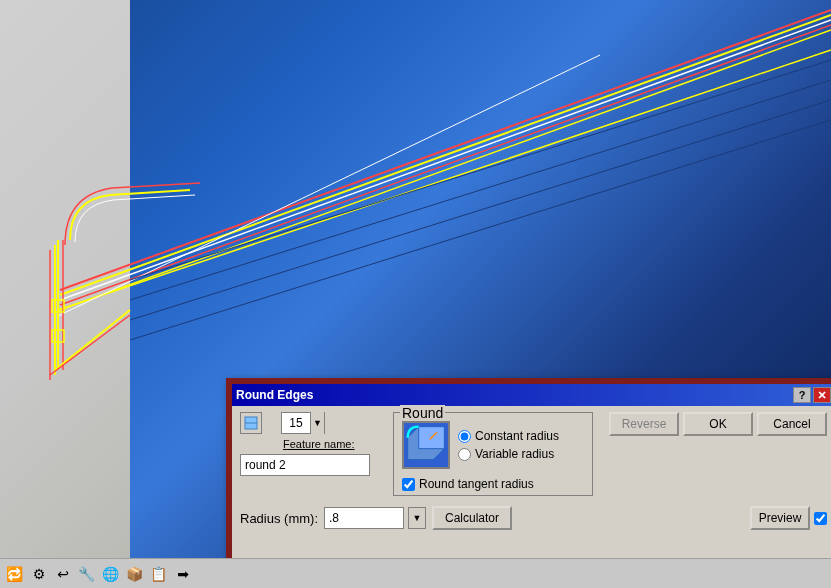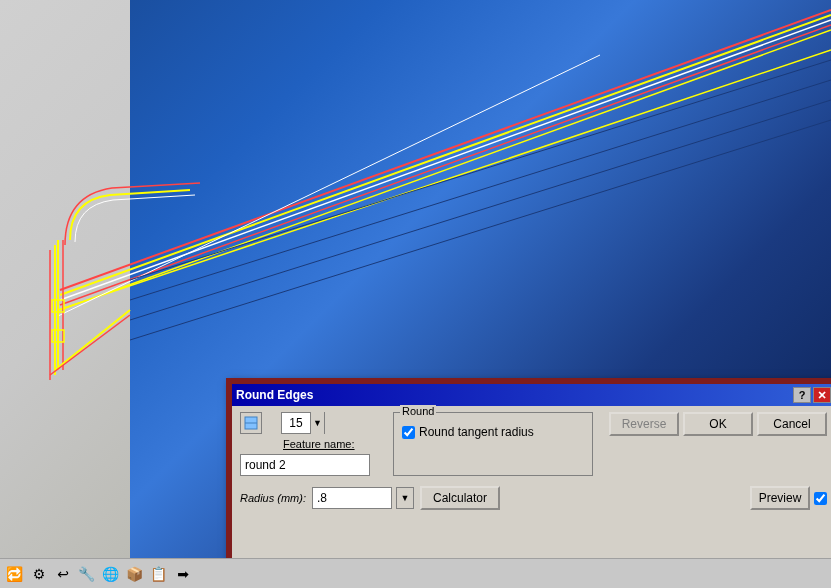--- a/index.html
+++ b/index.html
@@ -172,21 +172,21 @@
       width: 200px;
       position: relative;
     }
 
     .section-label {
       position: absolute;
       top: -8px;
       left: 6px;
       background: #d4d0c8;
       padding: 0 2px;
-      font-size: 11px;
+      font-size: 14px;
     }
 
     .round-content {
       display: flex;
       align-items: center;
       gap: 8px;
       margin-top: 4px;
     }
 
     .round-icon {
@@ -216,23 +216,22 @@
     }
 
     .checkbox-row {
       display: flex;
       align-items: center;
       gap: 4px;
       margin-top: 8px;
     }
 
     .radius-label {
-      font-size: 11px;
+      font-size: 13px;
       white-space: nowrap;
-      font-style: italic;
     }
 
     .radius-input-row {
       display: flex;
       align-items: center;
       gap: 4px;
     }
 
     .radius-input {
       width: 80px;
@@ -356,20 +355,46 @@
         </div>
       </div>
 
       <label class="feature-label">Feature name:</label>
 
       <input class="feature-input" type="text" value="round 2" style="">
     </div>
 
     <div class="round-section">
       <span class="section-label">Round</span>
+      <div class="round-content">
+
+        <div class="round-icon">
+          <svg width="48" height="48" viewBox="0 0 48 48">
+
+            <rect x="4" y="16" width="28" height="24" fill="#4080e0" stroke="#2060c0" stroke-width="1"></rect>
+            <polygon points="4,16 16,4 44,4 44,28 32,40 32,40 4,40" fill="#6090d8" stroke="#2060c0" stroke-width="1"></polygon>
+            <polygon points="16,4 44,4 44,28 16,28" fill="#80b0ff" stroke="#2060c0" stroke-width="1"></polygon>
+
+            <path d="M 4 16 Q 4 4 16 4" stroke="#00ffff" stroke-width="2.5" fill="none"></path>
+
+            <line x1="36" y1="10" x2="28" y2="18" stroke="#ff8800" stroke-width="1.5" marker-end="url(#arr)"></line>
+          </svg>
+        </div>
+
+        <div class="radio-group">
+          <label class="radio-item">
+            <input type="radio" name="radius-type" checked="" style="">
+            <span>Constant radius</span>
+          </label>
+          <label class="radio-item">
+            <input type="radio" name="radius-type" style="">
+            <span>Variable radius</span>
+          </label>
+        </div>
+      </div>
 
       <div class="checkbox-row">
         <input type="checkbox" checked="" style="">
         <span>Round tangent radius</span>
       </div>
     </div>
 
     <div class="right-buttons">
       <button class="dialog-btn disabled" disabled="">Reverse</button>
       <button class="dialog-btn">OK</button>

